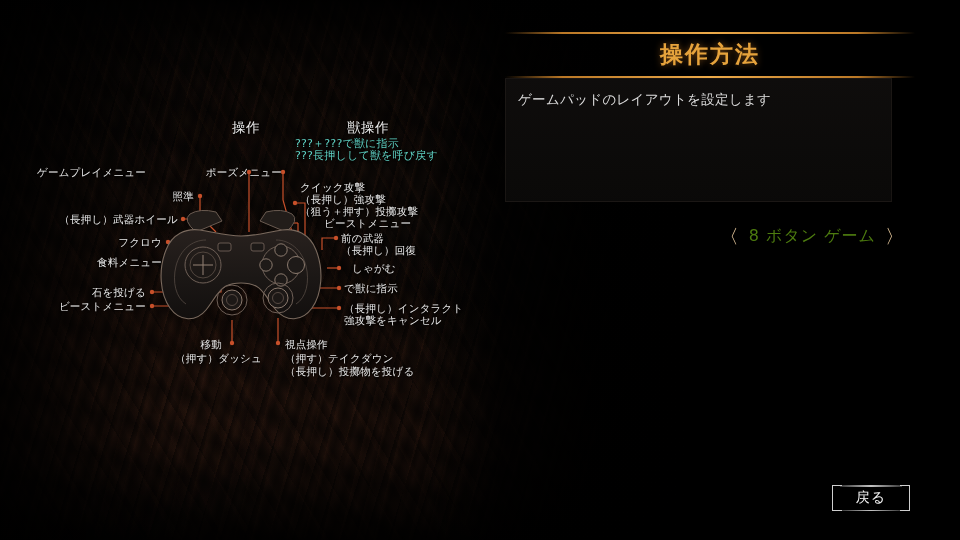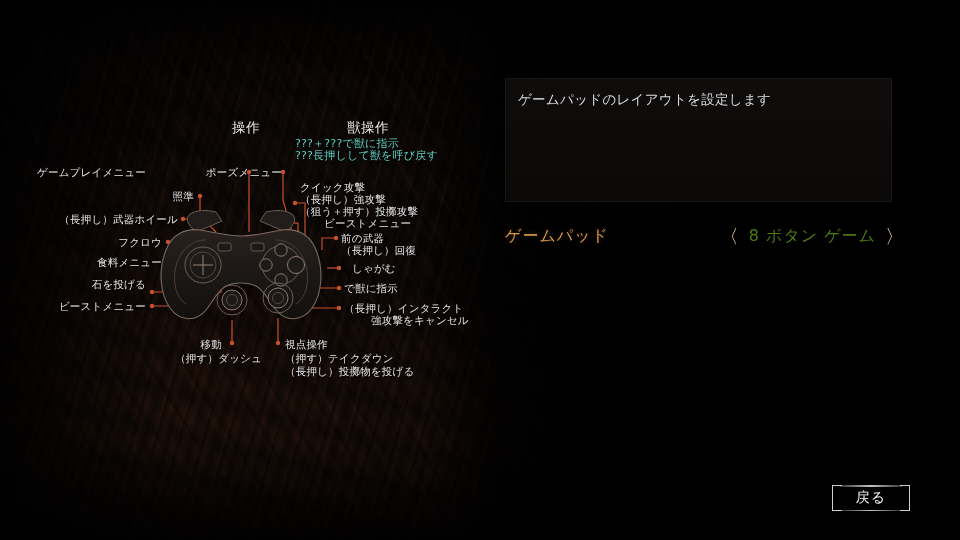--- a/index.html
+++ b/index.html
@@ -261,51 +261,55 @@
         <circle cx="278" cy="298" r="10" fill="#1c1816" stroke="#8b7a6e" stroke-width="1"></circle>
         <circle cx="278" cy="298" r="5.5" fill="none" stroke="#5c4f47" stroke-width="0.9"></circle>
       </g>
     </svg>
 
     <div class="lbl r" style="right:334px; top:166px;">ゲームプレイメニュー</div>
     <div class="lbl r" style="right:286px; top:190px;">照準</div>
     <div class="lbl r" style="right:302px; top:213px;">（長押し）武器ホイール</div>
     <div class="lbl r" style="right:318px; top:236px;">フクロウ</div>
     <div class="lbl r" style="right:318px; top:256px;">食料メニュー</div>
-    <div class="lbl r" style="right:334px; top:278px;">石を投げる</div>
+    <div class="lbl r" style="right:334px; top:286px;">石を投げる</div>
     <div class="lbl r" style="right:334px; top:300px;">ビーストメニュー</div>
 
     <div class="lbl r" style="right:198px; top:166px;">ポーズメニュー</div>
     <div class="lbl" style="left:300px; top:181px;">クイック攻撃</div>
     <div class="lbl" style="left:300px; top:193px;">（長押し）強攻撃</div>
     <div class="lbl" style="left:300px; top:205px;">（狙う＋押す）投擲攻撃</div>
     <div class="lbl" style="left:324px; top:217px;">ビーストメニュー</div>
     <div class="lbl" style="left:341px; top:232px;">前の武器</div>
     <div class="lbl" style="left:341px; top:244px;">（長押し）回復</div>
     <div class="lbl" style="left:352px; top:262px;">しゃがむ</div>
     <div class="lbl" style="left:344px; top:282px;">で獣に指示</div>
     <div class="lbl" style="left:344px; top:302px;">（長押し）インタラクト</div>
-    <div class="lbl" style="left:344px; top:314px;margin-left:27px;">強攻撃をキャンセル</div>
+    <div class="lbl" style="left:344px; top:314px;">強攻撃をキャンセル</div>
 
     <div class="lbl r" style="right:258px; top:338px;">移動</div>
     <div class="lbl r" style="right:218px; top:352px;">（押す）ダッシュ</div>
     <div class="lbl" style="left:285px; top:338px;">視点操作</div>
     <div class="lbl" style="left:285px; top:352px;">（押す）テイクダウン</div>
     <div class="lbl" style="left:285px; top:365px;">（長押し）投擲物を投げる</div>
   </div>
 
   <div class="right-pane">
 
+    <div class="title-wrap">
+      <div class="title-rule"></div>
+      <div class="title-text">操作方法</div>
+      <div class="title-rule"></div>
+    </div>
 
     <div class="desc-panel">
       <div class="desc-text">ゲームパッドのレイアウトを設定します</div>
     </div>
 
     <div class="setting-row">
-      <div class="setting-label">ゲームパッド</div>
       <div class="setting-value-wrap">
         <span class="chev">〈</span>
         <span class="setting-value">8 ボタン ゲーム</span>
         <span class="chev">〉</span>
       </div>
     </div>
   </div>
 
   <div class="back-btn">
     <div class="back-frame"></div>

